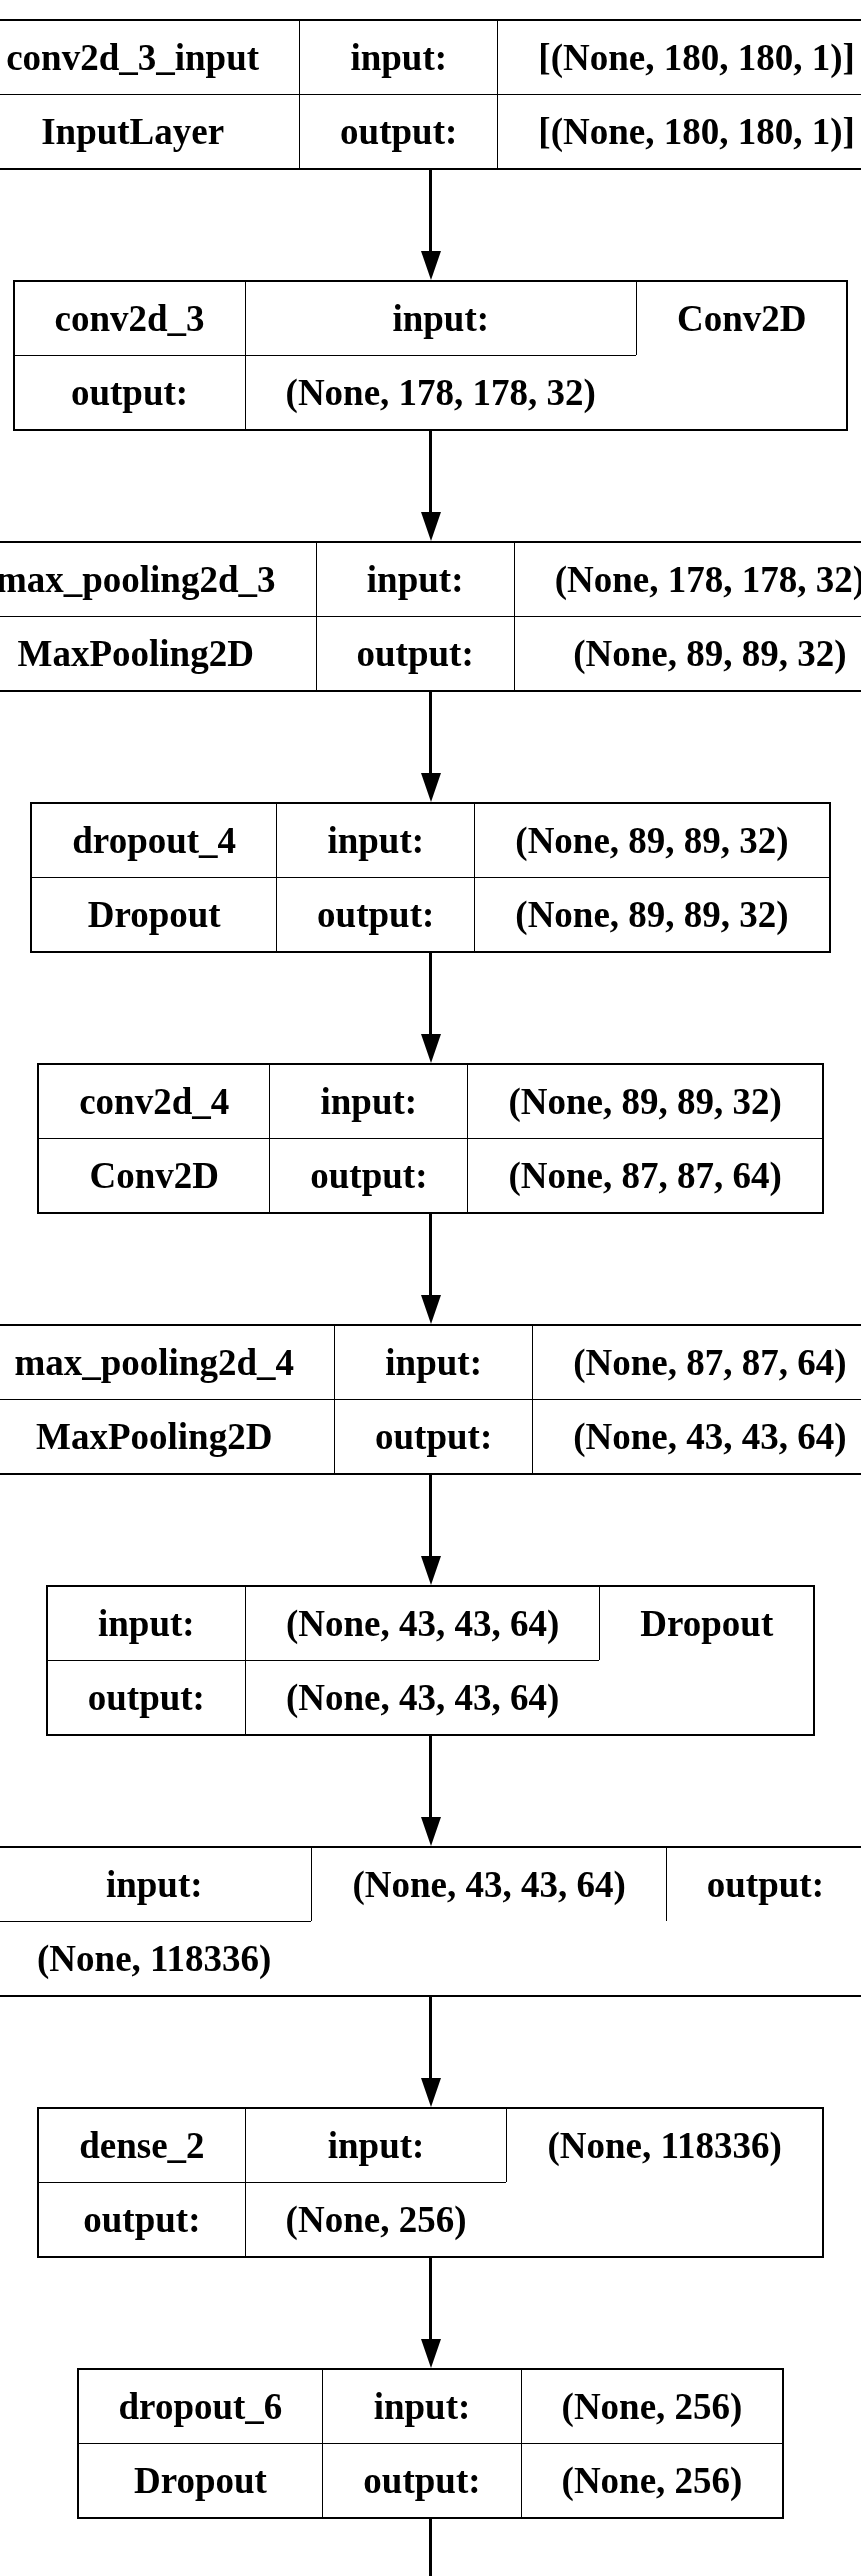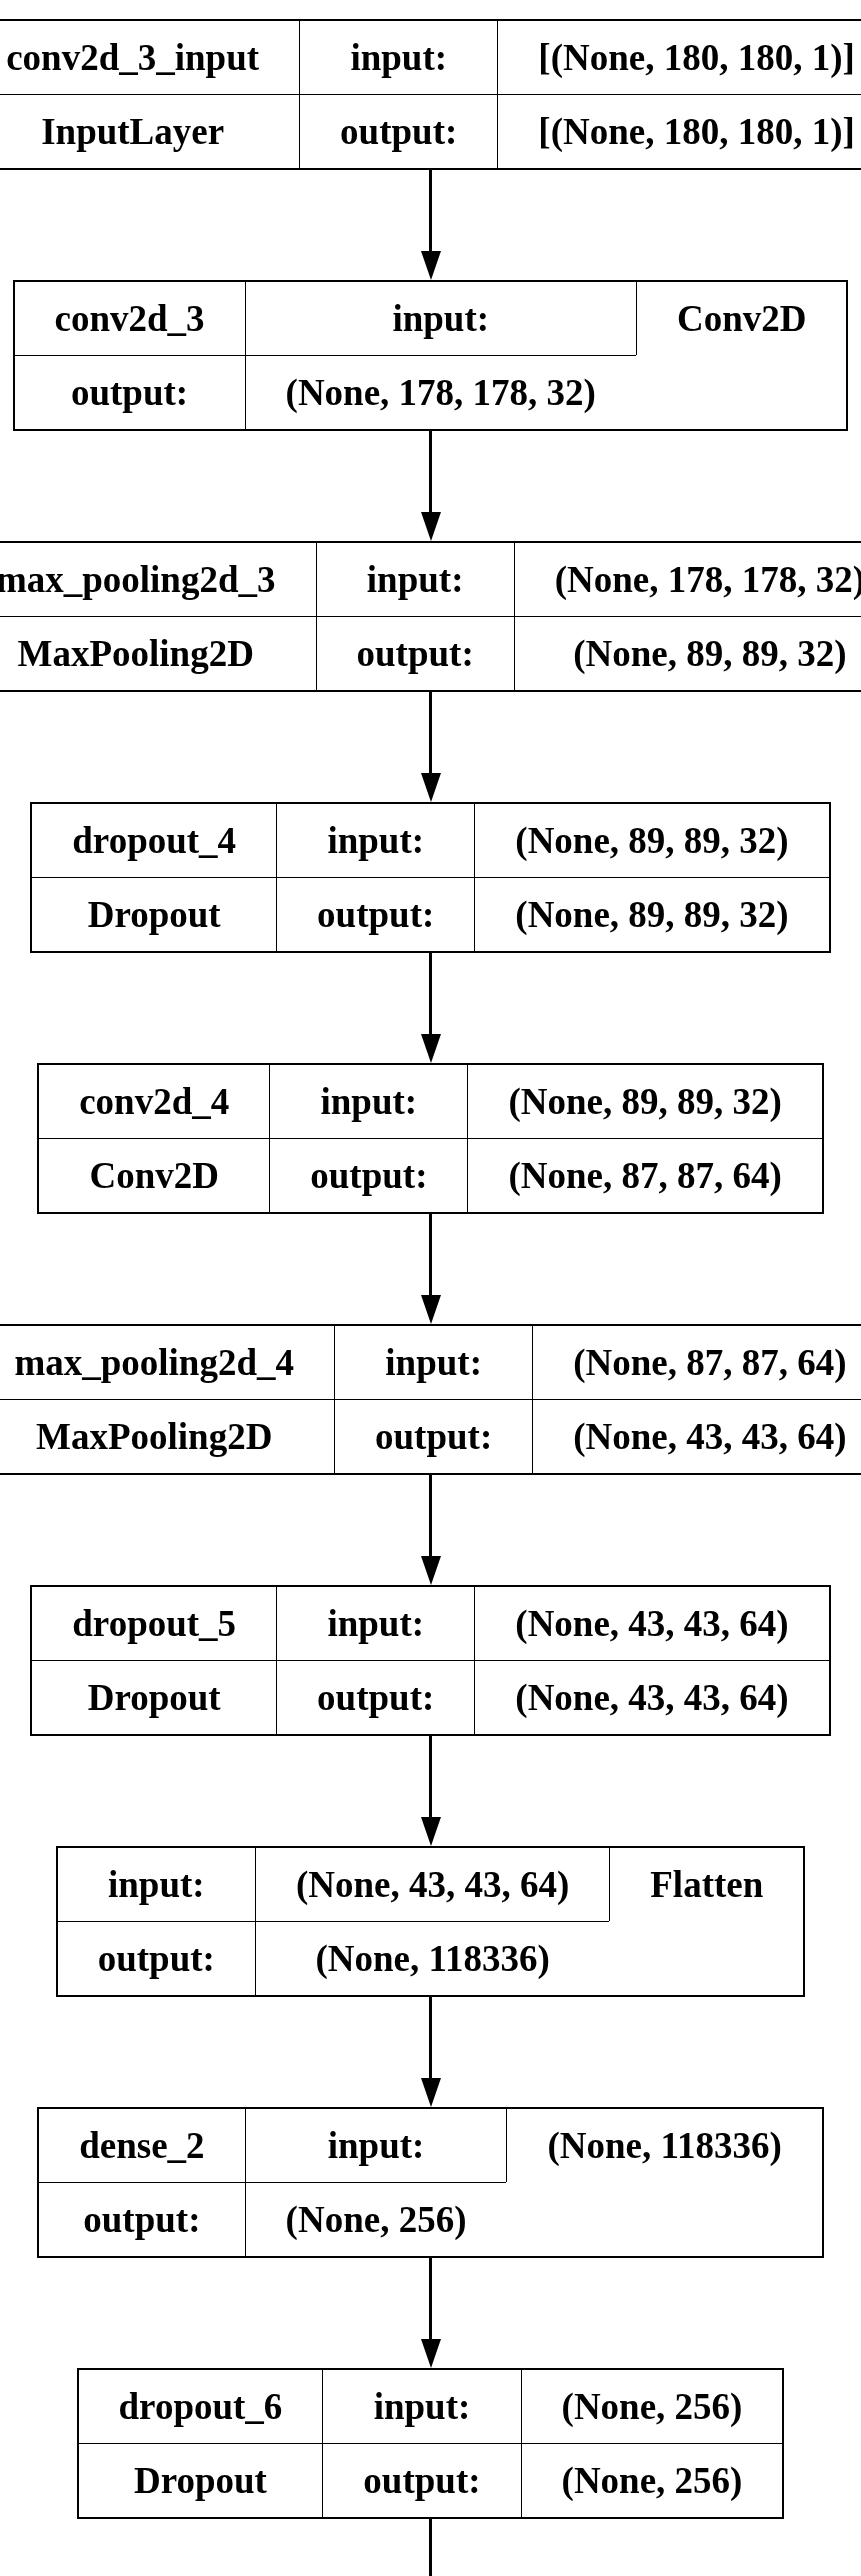--- a/index.html
+++ b/index.html
@@ -143,37 +143,35 @@
     <div class="cell">output:</div>
     <div class="cell">(None, 43, 43, 64)</div>
   </div>
 
   <div class="arrow">
     <div class="shaft"></div>
     <div class="head"></div>
   </div>
 
   <div class="node">
-    <div class="cell">dropout_5</div>
     <div class="cell">input:</div>
     <div class="cell">(None, 43, 43, 64)</div>
     <div class="cell">Dropout</div>
     <div class="cell">output:</div>
     <div class="cell">(None, 43, 43, 64)</div>
   </div>
 
   <div class="arrow">
     <div class="shaft"></div>
     <div class="head"></div>
   </div>
 
   <div class="node">
     <div class="cell">input:</div>
     <div class="cell">(None, 43, 43, 64)</div>
-    <div class="cell">Flatten</div>
     <div class="cell">output:</div>
     <div class="cell">(None, 118336)</div>
   </div>
 
   <div class="arrow">
     <div class="shaft"></div>
     <div class="head"></div>
   </div>
 
   <div class="node">

